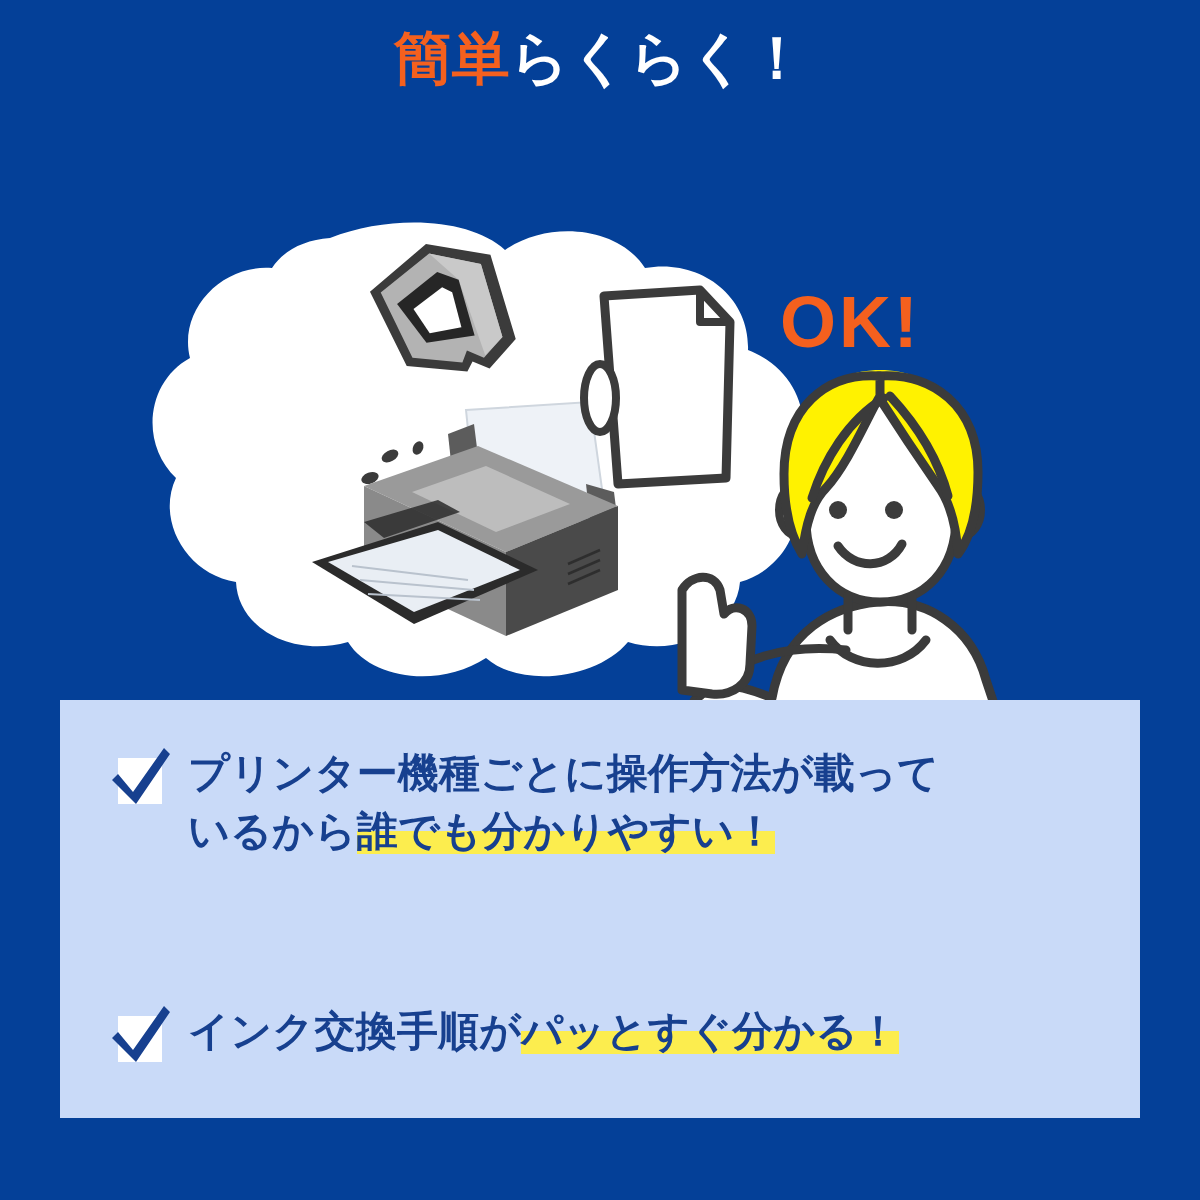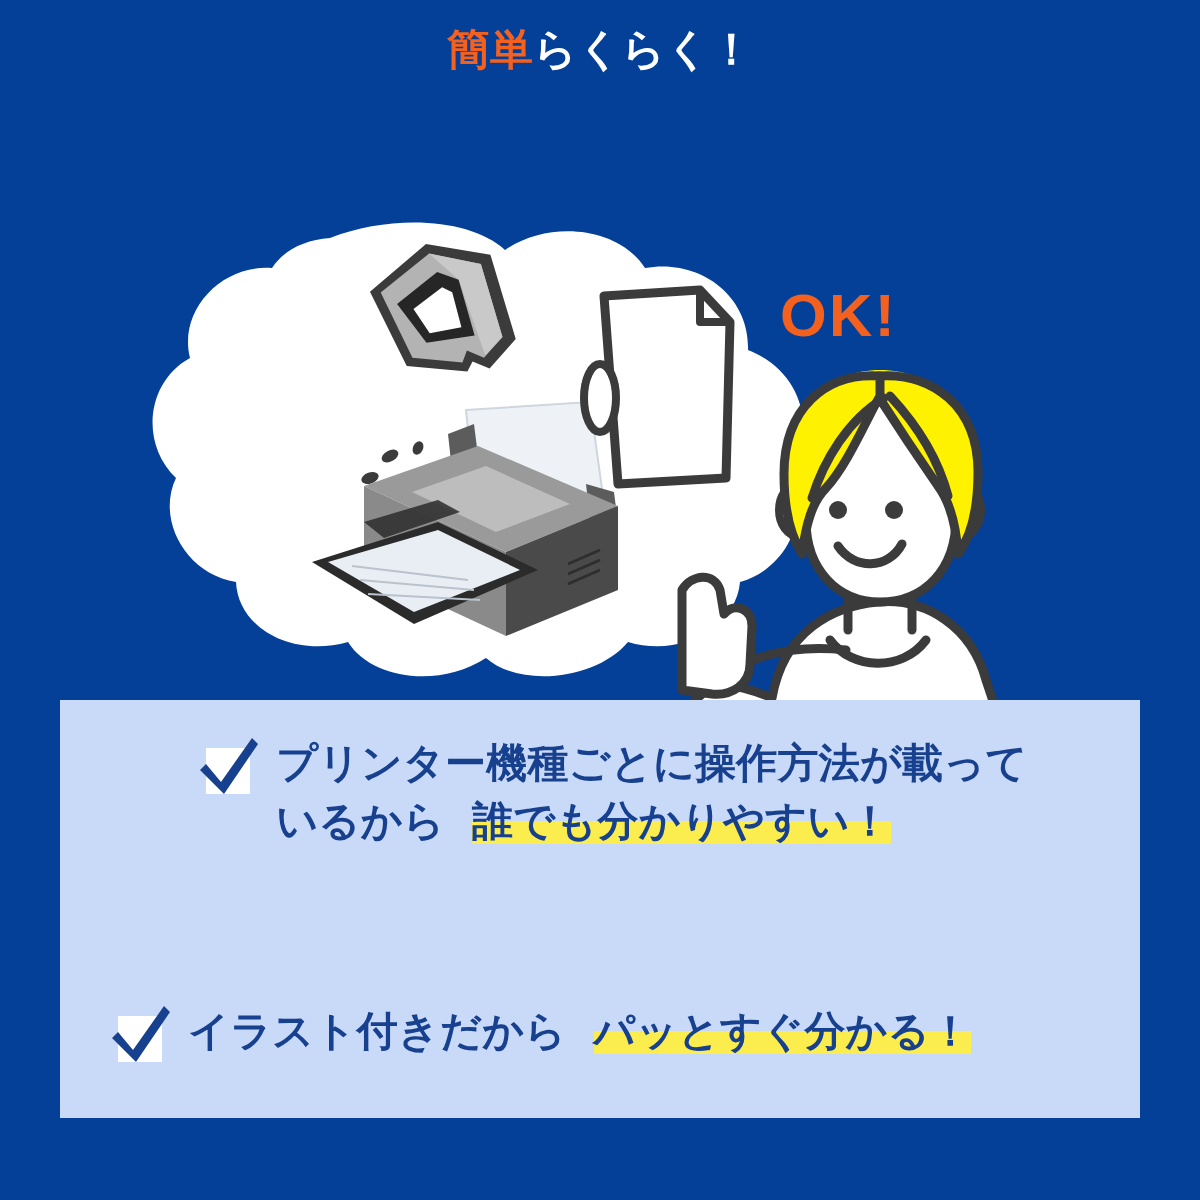--- a/index.html
+++ b/index.html
@@ -17,27 +17,27 @@
   .headline{
     position:absolute;left:0;top:18px;width:1200px;
     text-align:center;
     line-height:1.02;
     font-weight:bold;
     letter-spacing:0.01em;
     -webkit-font-smoothing:antialiased;
   }
   .headline .line{display:block;white-space:nowrap;}
   .headline .line1{font-size:66px;color:#ffffff;}
-  .headline .line2{font-size:43px;color:#ffffff;margin-top:10px;}
+  .headline .line2{font-size:58px;color:#ffffff;margin-top:10px;}
   .headline .accent{color:#f4601e;}
 
   
   .ok-text{
     position:absolute;left:780px;top:286px;
-    font-size:60px;font-weight:bold;color:#f4601e;
+    font-size:72px;font-weight:bold;color:#f4601e;
     letter-spacing:0.04em;
     line-height:1;
   }
 
   
   .illo{position:absolute;left:0px;top:210px;width:1010px;height:500px;}
   .illo svg{display:block;}
 
   
   .panel{
@@ -64,24 +64,23 @@
   .btext{
     color:#17408f;
     font-weight:bold;
     font-size:41px;
     line-height:1.42;
     letter-spacing:0.005em;
     padding-top:2px;
   }
   .hl{
     background:linear-gradient(to top,#fced4e 0,#fced4e 50%,rgba(252,237,78,0) 50%,rgba(252,237,78,0) 100%);
-    margin-left:27px;
-  }
-
-  .bullet-1{left:46px;top:32px;width:1010px;justify-content:center;}
+  }
+
+  .bullet-1{left:46px;top:42px;width:1010px;}
   .bullet-2{left:46px;top:192px;width:1010px;}
   .bullet-3{left:46px;top:300px;width:1010px;}
 </style>
 </head>
 <body>
 
 <div class="stage">
 
   <div class="headline">
     <span class="line line2"><span class="accent">簡単</span><span>らくらく！</span></span>
@@ -217,19 +216,19 @@
 
 
     <div class="bullet bullet-3">
       <div class="check-wrap">
         <div class="check-box"></div>
         <svg width="66" height="66" viewBox="0 0 66 66">
           <path d="M12 32 L27 50 L58 6 L64 12 L30 62 L6 38 Z" fill="#17408f"></path>
         </svg>
       </div>
       <div class="btext">
-        <span>イラスト付きだから</span><span class="hl">パッとすぐ分かる！</span>
+        <span>インク交換手順が</span><span class="hl">パッとすぐ分かる！</span>
       </div>
     </div>
 
   </div>
 
 </div>
 
 </body></html>

